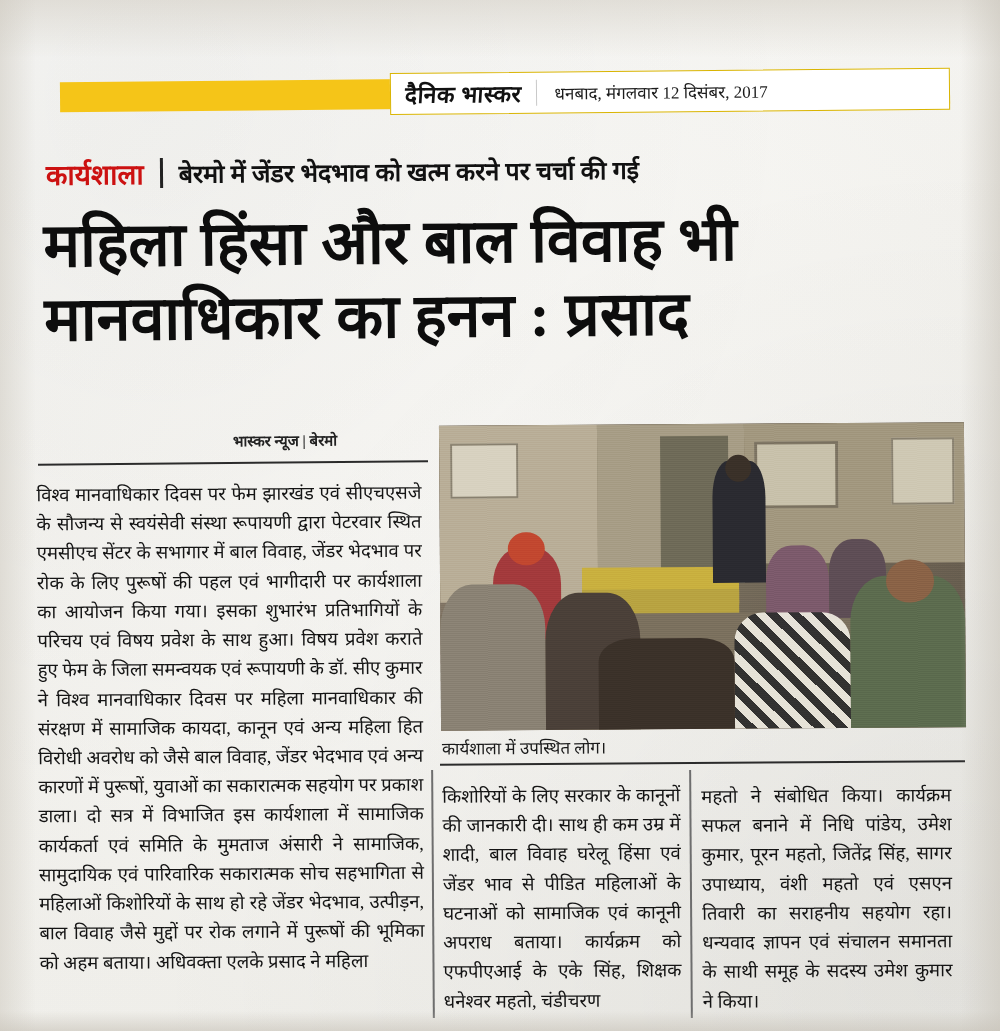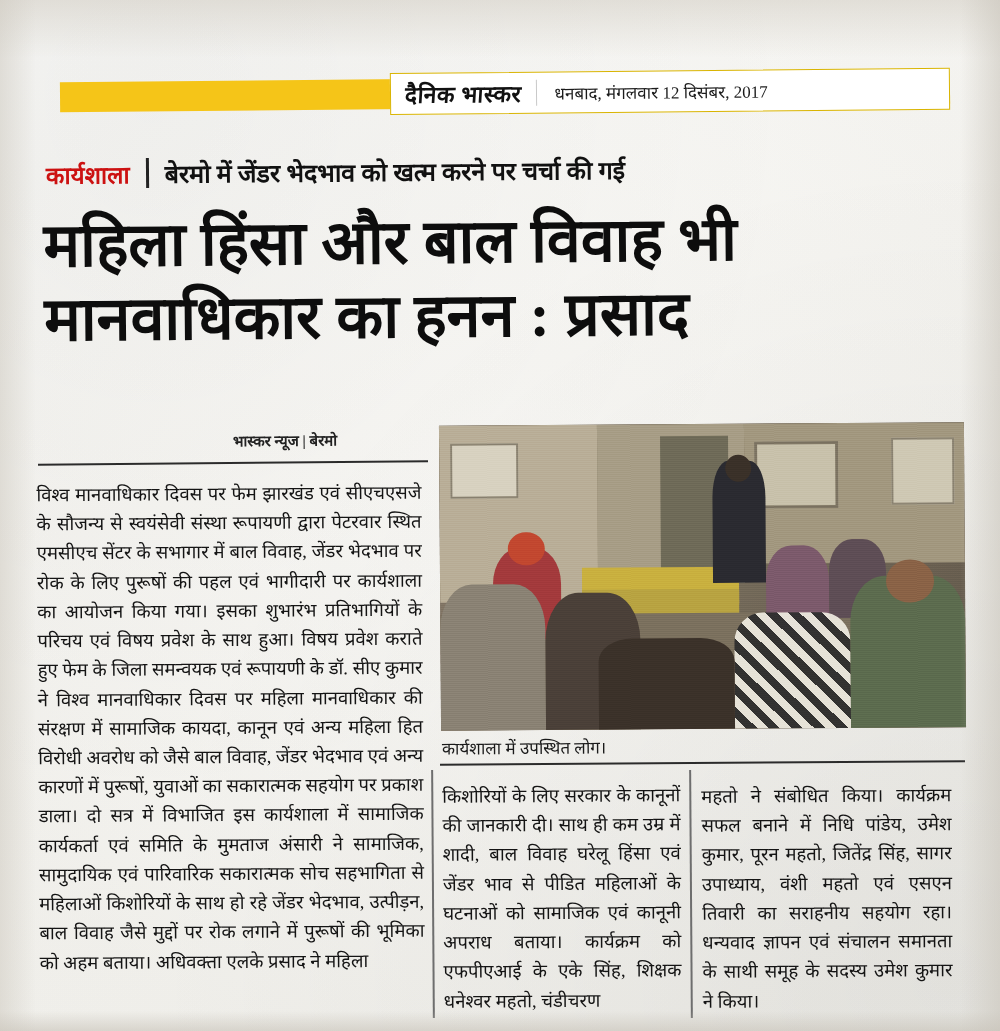--- a/index.html
+++ b/index.html
@@ -94,21 +94,21 @@
     left: 46px;
     top: 150px;
     width: 916px;
     height: 40px;
     display: flex;
     align-items: center;
     transform: rotate(-0.5deg);
   }
   .kicker-label {
     color: #cc1111;
-    font-size: 24px;
+    font-size: 28px;
     font-weight: bold;
     white-space: nowrap;
     font-family: "Liberation Serif", serif;
   }
   .kicker-sep {
     width: 3px;
     height: 30px;
     background: #222;
     margin: 0 16px;
   }

